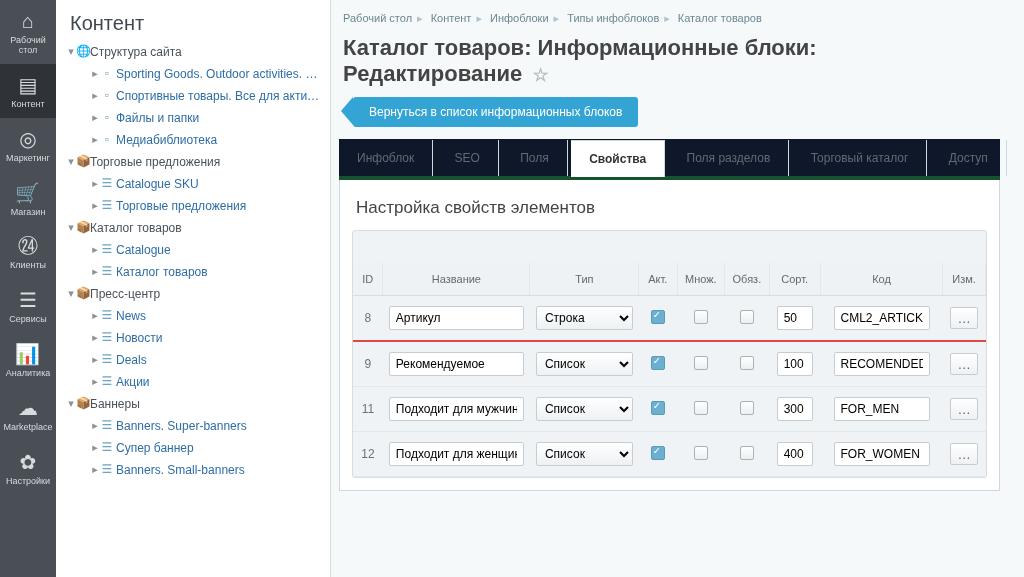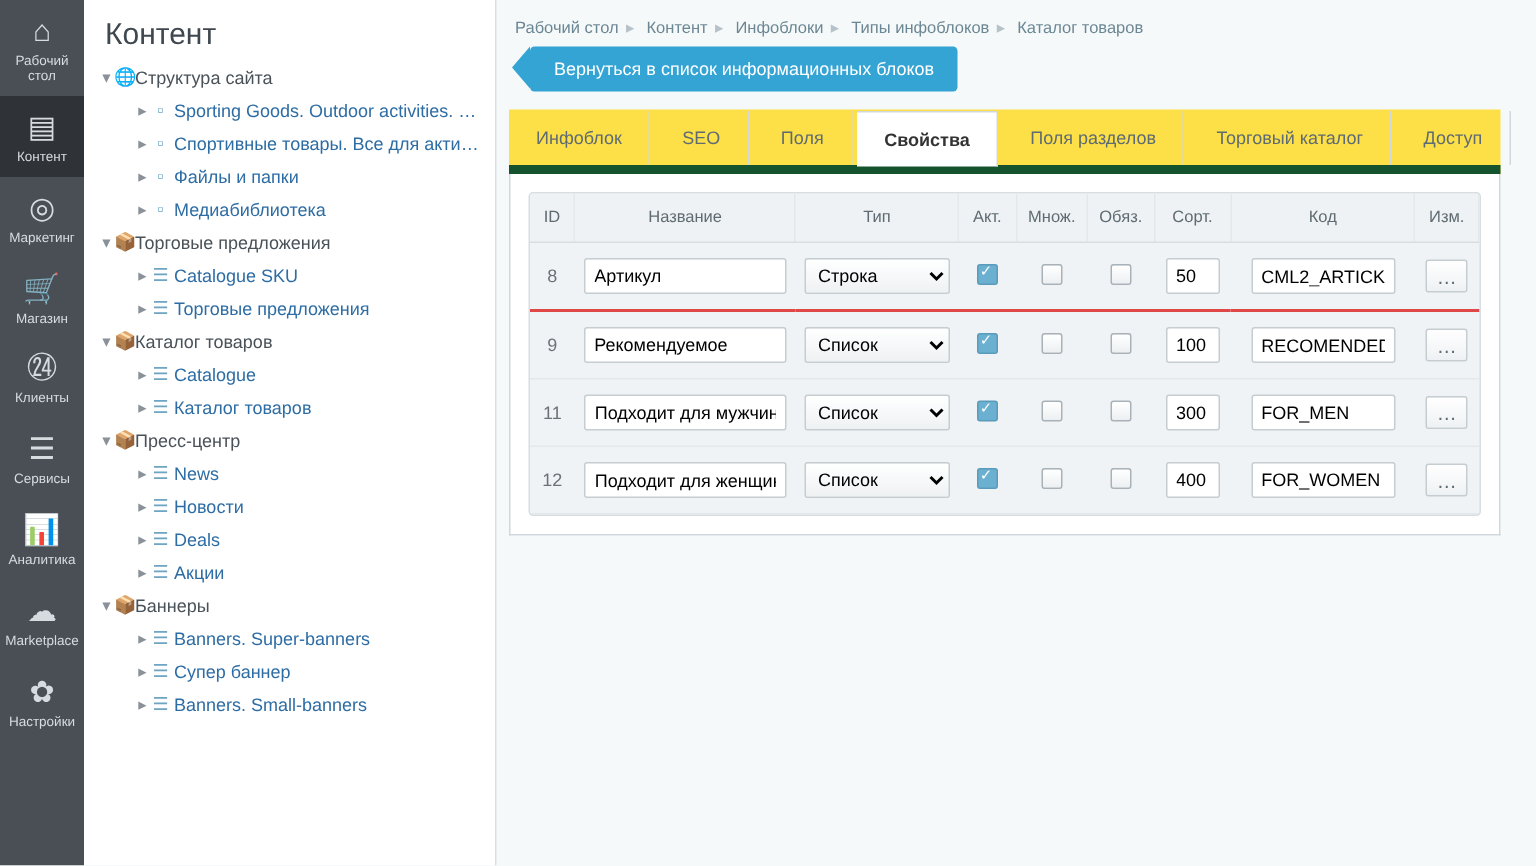--- a/index.html
+++ b/index.html
@@ -28,29 +28,29 @@
 
 .main { flex: 1; overflow: auto; padding: 4px 24px 0 8px; position: relative; }
 .crumbs { color: #8c9aa3; font-size: 11px; padding: 8px 4px 6px; }
 .crumbs a { color: #6c8794; text-decoration: none; }
 .crumbs .sep { margin: 0 5px; color: #b6c1c8; }
 .page-title { font-size: 22px; color: #444; padding: 4px 4px 10px; font-weight: 600; }
 .page-title .star { color: #b3bcc1; font-size: 18px; margin-left: 4px; }
 .back-btn { display: inline-block; background: #34a4d4; color: #fff; border: none; padding: 8px 16px; border-radius: 3px; font-size: 12px; cursor: pointer; position: relative; margin-left: 14px; }
 .back-btn::before { content: ""; position: absolute; left: -12px; top: 0; border: 14px solid transparent; border-right: 12px solid #34a4d4; border-left: none; }
 
-.tabs { background: #fde047; margin-top: 12px; border-bottom: 6px solid #14532d; white-space: nowrap; }
+.tabs { background: #0f172a; margin-top: 12px; border-bottom: 4px solid #14532d; white-space: nowrap; }
 .tabs .tab { display: inline-block; padding: 11px 18px; color: #5f6b72; cursor: pointer; font-size: 12px; border-right: 1px solid #d1d8dd; }
 .tabs .tab.active { background: #fff; color: #333; font-weight: 600; border-top: 1px solid #d1d8dd; position: relative; top: 1px; }
 
 .panel { background: #fff; border: 1px solid #d1d8dd; border-top: none; padding: 12px; }
 .panel h2 { font-size: 17px; font-weight: normal; color: #444; padding: 6px 4px 12px; }
 
 .tbl-wrap { background: #f0f3f5; border: 1px solid #d7dde1; border-radius: 3px; padding: 0; overflow: auto; max-height: 340px; }
-table.props { width: 100%; border-collapse: collapse; }
+table.props { width: 100%; border-collapse: collapse; margin-top: 32px; }
 .props th { text-align: center; font-weight: normal; color: #5f6b72; font-size: 11px; padding: 10px 6px; border-bottom: 1px solid #d7dde1; border-right: 1px solid #e3e8eb; background: #eef2f4; }
 .props td { padding: 10px 6px; border-bottom: 1px solid #e3e8eb; text-align: center; color: #6b7378; font-size: 12px; }
 .props input[type=text] { width: 100%; padding: 4px 6px; border: 1px solid #c6cdd1; border-radius: 2px; font-size: 12px; }
 .props select { width: 100%; padding: 3px 4px; border: 1px solid #c6cdd1; border-radius: 2px; background: linear-gradient(#fff,#eef1f3); font-size: 12px; }
 .props .idc { width: 28px; }
 .props .namec { width: 138px; }
 .props .typec { width: 102px; }
 .props .chkc { width: 36px; }
 .props .sortc { width: 44px; }
 .props .codec { width: 115px; }
@@ -115,36 +115,41 @@
   <div class="main">
 
     <div class="crumbs">
       <a>Рабочий стол</a><span class="sep">▸</span>
       <a>Контент</a><span class="sep">▸</span>
       <a>Инфоблоки</a><span class="sep">▸</span>
       <a>Типы инфоблоков</a><span class="sep">▸</span>
       <a>Каталог товаров</a>
     </div>
 
+    <div class="page-title">
+      <span>Каталог товаров: Информационные блоки: Редактирование</span>
+      <span class="star">☆</span>
+    </div>
 
     <button class="back-btn">Вернуться в список информационных блоков</button>
 
     <div class="tabs">
       <span class="tab">Инфоблок</span>
       <span class="tab">SEO</span>
       <span class="tab">Поля</span>
       <span class="tab active">Свойства</span>
       <span class="tab">Поля разделов</span>
       <span class="tab">Торговый каталог</span>
       <span class="tab">Доступ</span>
       <span class="tab">Подписи</span>
       
     </div>
 
     <div class="panel">
+      <h2>Настройка свойств элементов</h2>
       <div class="tbl-wrap">
         <table class="props">
           <thead>
             <tr>
               <th class="idc">ID</th>
               <th class="namec">Название</th>
               <th class="typec">Тип</th>
               <th class="chkc">Акт.</th>
               <th class="chkc">Множ.</th>
               <th class="chkc">Обяз.</th>

